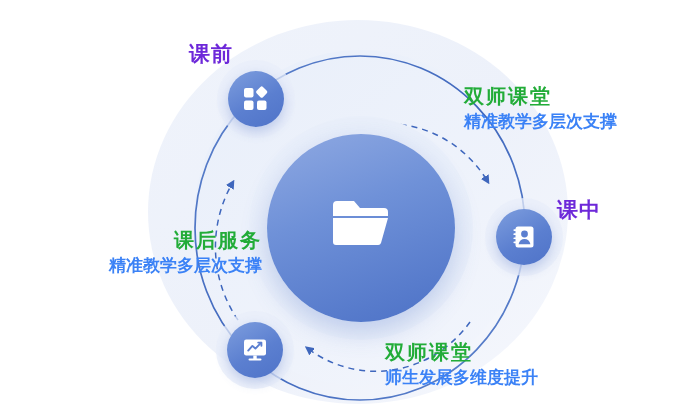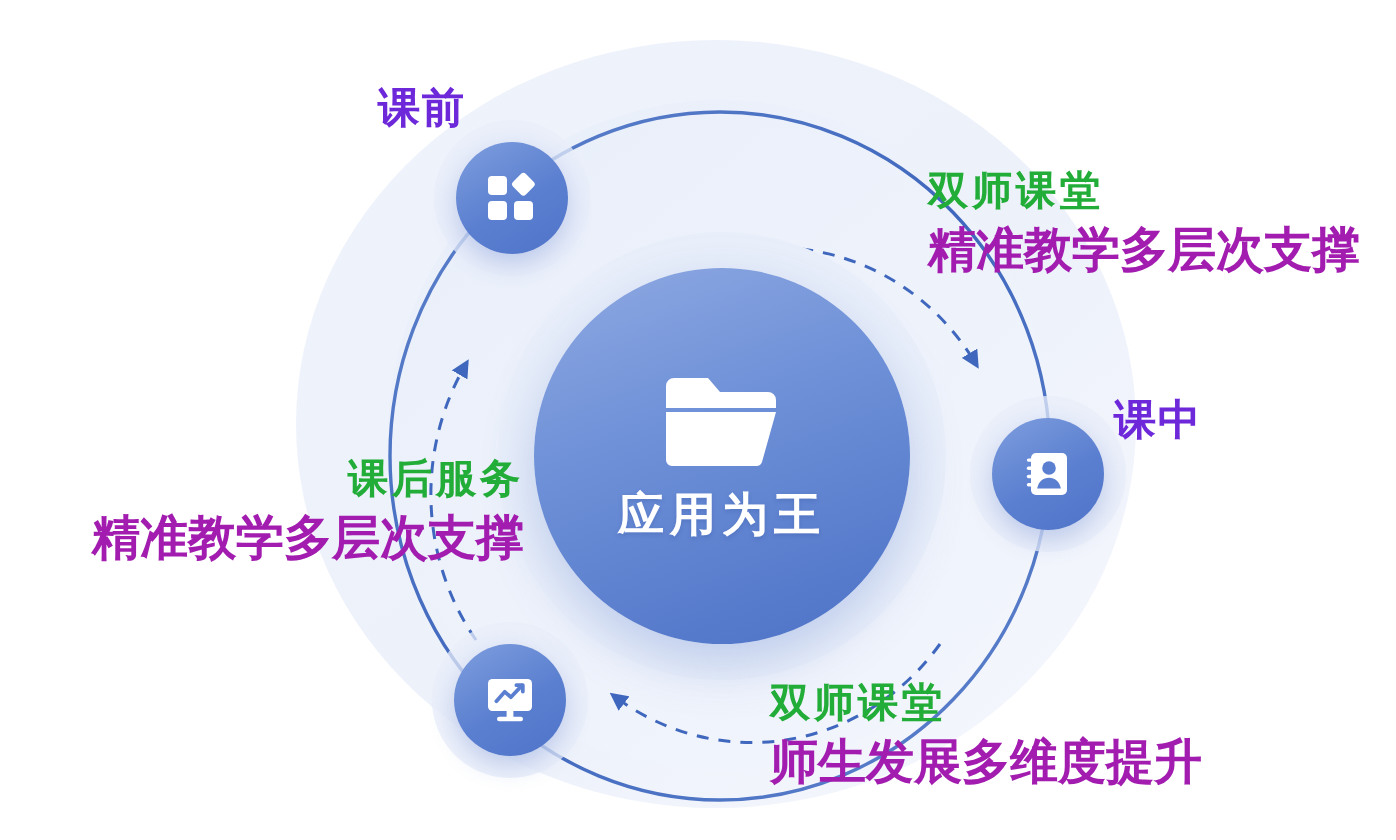--- a/index.html
+++ b/index.html
@@ -106,22 +106,22 @@
   }
   .anno .anno-title {
     display: block;
     color: #22ac38;
     font-size: 20px;
     font-weight: bold;
     letter-spacing: 2px;
   }
   .anno .anno-sub {
     display: block;
-    color: #a21caf;
-    font-size: 24px;
+    color: #3b82f6;
+    font-size: 17px;
     font-weight: bold;
     letter-spacing: 0px;
     margin-top: 1px;
   }
   .anno.right  { text-align: left; }
   .anno.left   { text-align: right; }
 </style>
 </head>
 <body>
 
@@ -166,21 +166,20 @@
   <div class="node-halo" style="left:216px; top:311px;"></div>
 
   <div id="hub-halo"></div>
   <div id="hub">
     <span id="hub-icon">
       <svg width="60" height="48" viewBox="0 0 60 48">
         <path d="M2 6 a4 4 0 0 1 4-4 h17 l6 7 h24 a4 4 0 0 1 4 4 v4 H2 z" fill="#ffffff"></path>
         <path d="M2 19 h55 l-7 25 a3 3 0 0 1 -3 2 H5 a3 3 0 0 1 -3 -3 z" fill="#ffffff"></path>
       </svg>
     </span>
-    <span id="hub-label">应用为王</span>
   </div>
 
   <div class="node" style="left:228px; top:71px;">
     <span>
       <svg width="28" height="28" viewBox="0 0 28 28">
         <rect x="2" y="3" width="9.5" height="9.5" rx="2" fill="#ffffff"></rect>
         <rect x="2" y="15.5" width="9.5" height="9.5" rx="2" fill="#ffffff"></rect>
         <rect x="15" y="15.5" width="9.5" height="9.5" rx="2" fill="#ffffff"></rect>
         <rect x="15.2" y="2.6" width="9" height="9" rx="1.8" fill="#ffffff" transform="rotate(45 19.7 7.1)"></rect>
       </svg>

